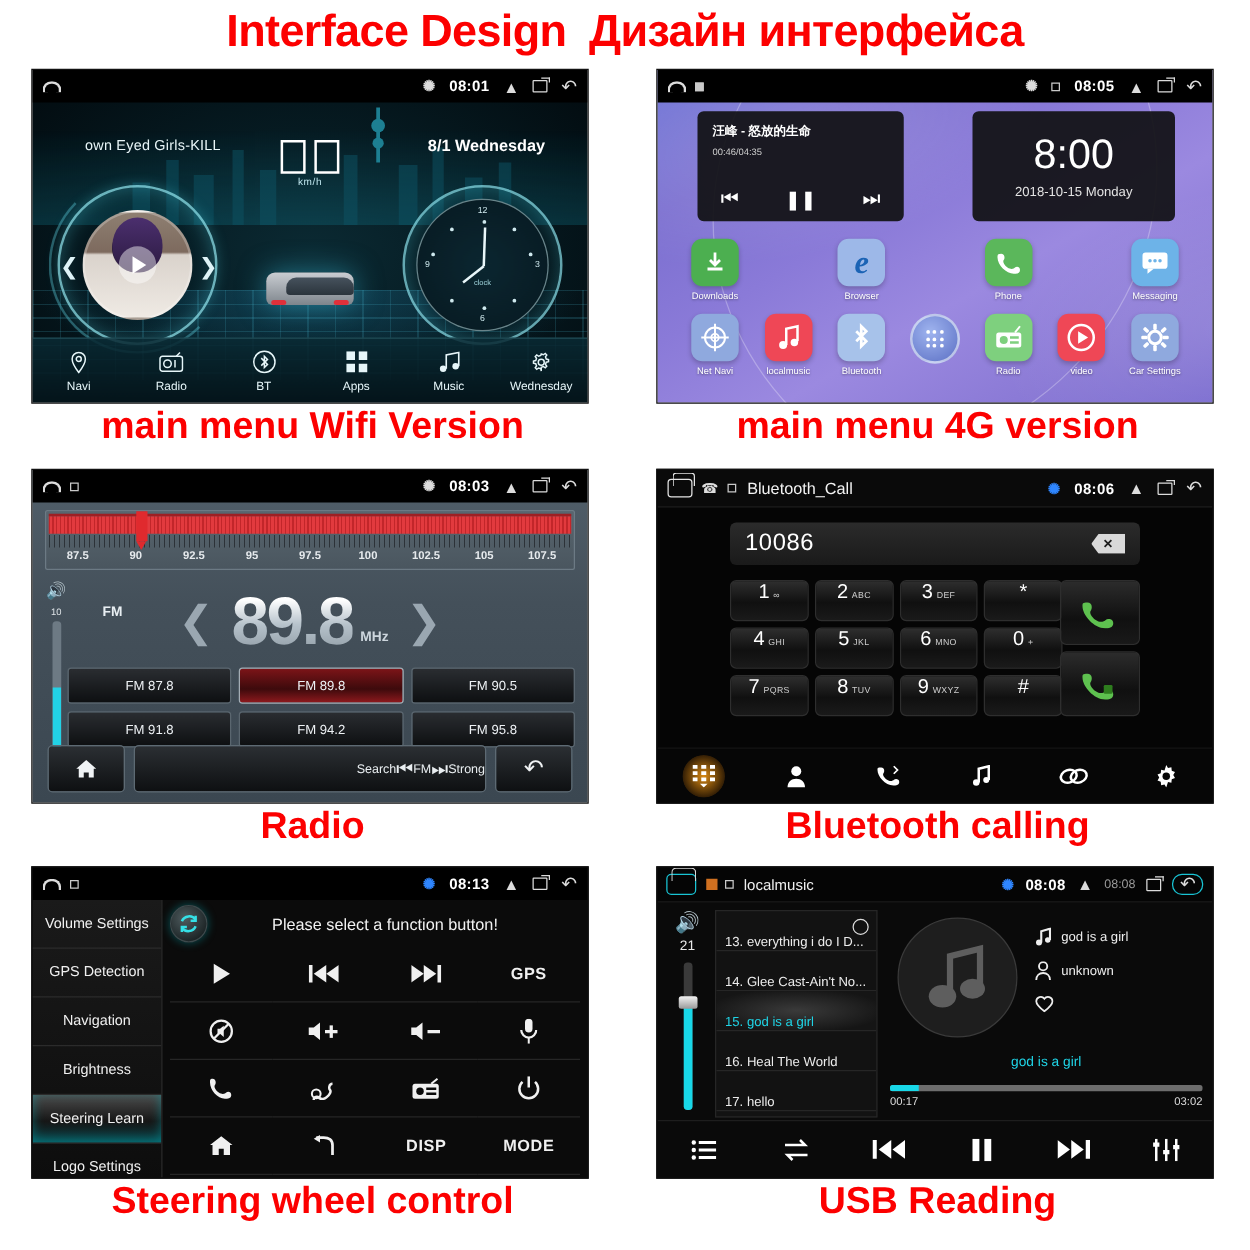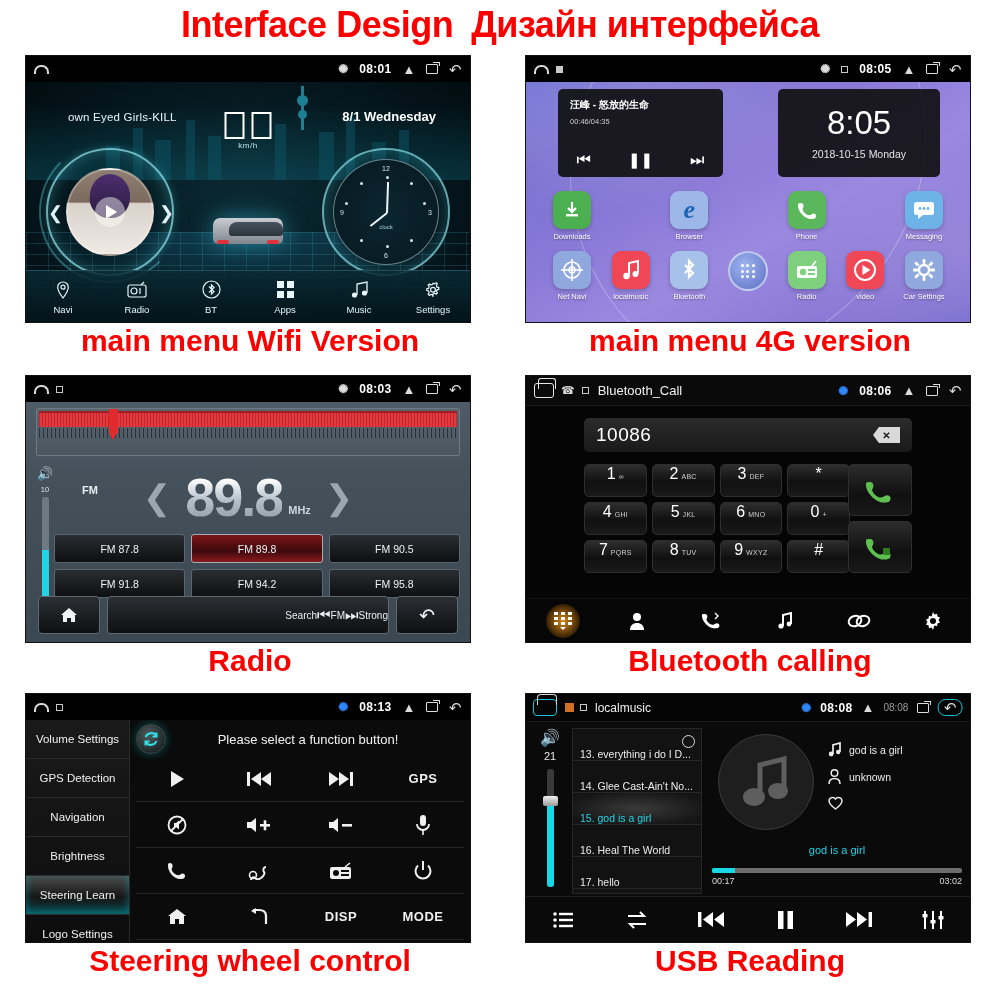--- a/index.html
+++ b/index.html
@@ -472,21 +472,21 @@
             </div>
             <div class="navlabel">Music</div>
           </div>
           <div class="navitem">
             <div class="navicon">
               <svg width="18" height="18" viewBox="0 0 18 18">
                   <path d="M9 2.2l1.7.6 1.5-1 1.2 1.2-1 1.5.6 1.7 1.8.4v1.8l-1.8.4-.6 1.7 1 1.5-1.2 1.2-1.5-1-1.7.6L9 15.8l-.4-1.8-1.7-.6-1.5 1-1.2-1.2 1-1.5-.6-1.7L2.8 9.6V7.8l1.8-.4.6-1.7-1-1.5L5.4 3l1.5 1 1.7-.6z" fill="none" stroke="#e6f6f9" stroke-width="1.2"></path>
                   <circle cx="9" cy="8.7" r="2.4" fill="none" stroke="#e6f6f9" stroke-width="1.2"></circle>
                 </svg>
             </div>
-            <div class="navlabel">Settings</div>
+            <div class="navlabel">Wednesday</div>
           </div>
         </div>
       </div>
       <div class="caption">main menu Wifi Version</div>
     </div>
 
     <div class="cell" style="left:525px; top:7px; width:450px;">
       <div class="screen p2" style="width:446px; height:268px;">
         <div class="swirl"></div>
         <div class="curve" style="left:-30%; top:-60%; width:120%; height:180%;"></div>
@@ -511,21 +511,21 @@
           <div class="mtitle">汪峰 - 怒放的生命</div>
           <div class="mtime">00:46/04:35</div>
           <div class="mctrl">
             <span>⏮</span>
             <span style="font-size:15px;">❚❚</span>
             <span>⏭</span>
           </div>
         </div>
 
         <div class="widget clockw">
-          <div class="bigclock">8:05</div>
+          <div class="bigclock">8:00</div>
           <div class="dateline">2018-10-15   Monday</div>
         </div>
 
         <div class="apps">
           <div class="approw">
             <div class="app">
               <div class="appic" style="background:#4caf50;">
                 <svg width="20" height="20" viewBox="0 0 20 20">
                     <path d="M10 2v9M6 8l4 4 4-4" stroke="#fff" stroke-width="2.2" fill="none"></path>
                     <rect x="4" y="14" width="12" height="2.4" fill="#fff"></rect>
@@ -664,20 +664,31 @@
             <span class="chev-ic">▲</span>
             <span class="rect-ic"></span>
             <span class="back-ic">↷</span>
           </div>
         </div>
 
         <div class="dialwrap">
           <div class="dialbar"></div>
           <div class="ticks"></div>
           <div class="pointer" style="left:72px;"></div>
+          <div class="scalenums">
+            <span>87.5</span>
+            <span>90</span>
+            <span>92.5</span>
+            <span>95</span>
+            <span>97.5</span>
+            <span>100</span>
+            <span>102.5</span>
+            <span>105</span>
+            <span>107.5</span>
+          </div>
         </div>
 
         <div class="volcol">
           <span style="color:#eef2f5; font-size:13px;">🔊</span>
           <div class="volnum">10</div>
           <div class="voltrack">
               <div class="volfill"></div>
             </div>
         </div>
 

